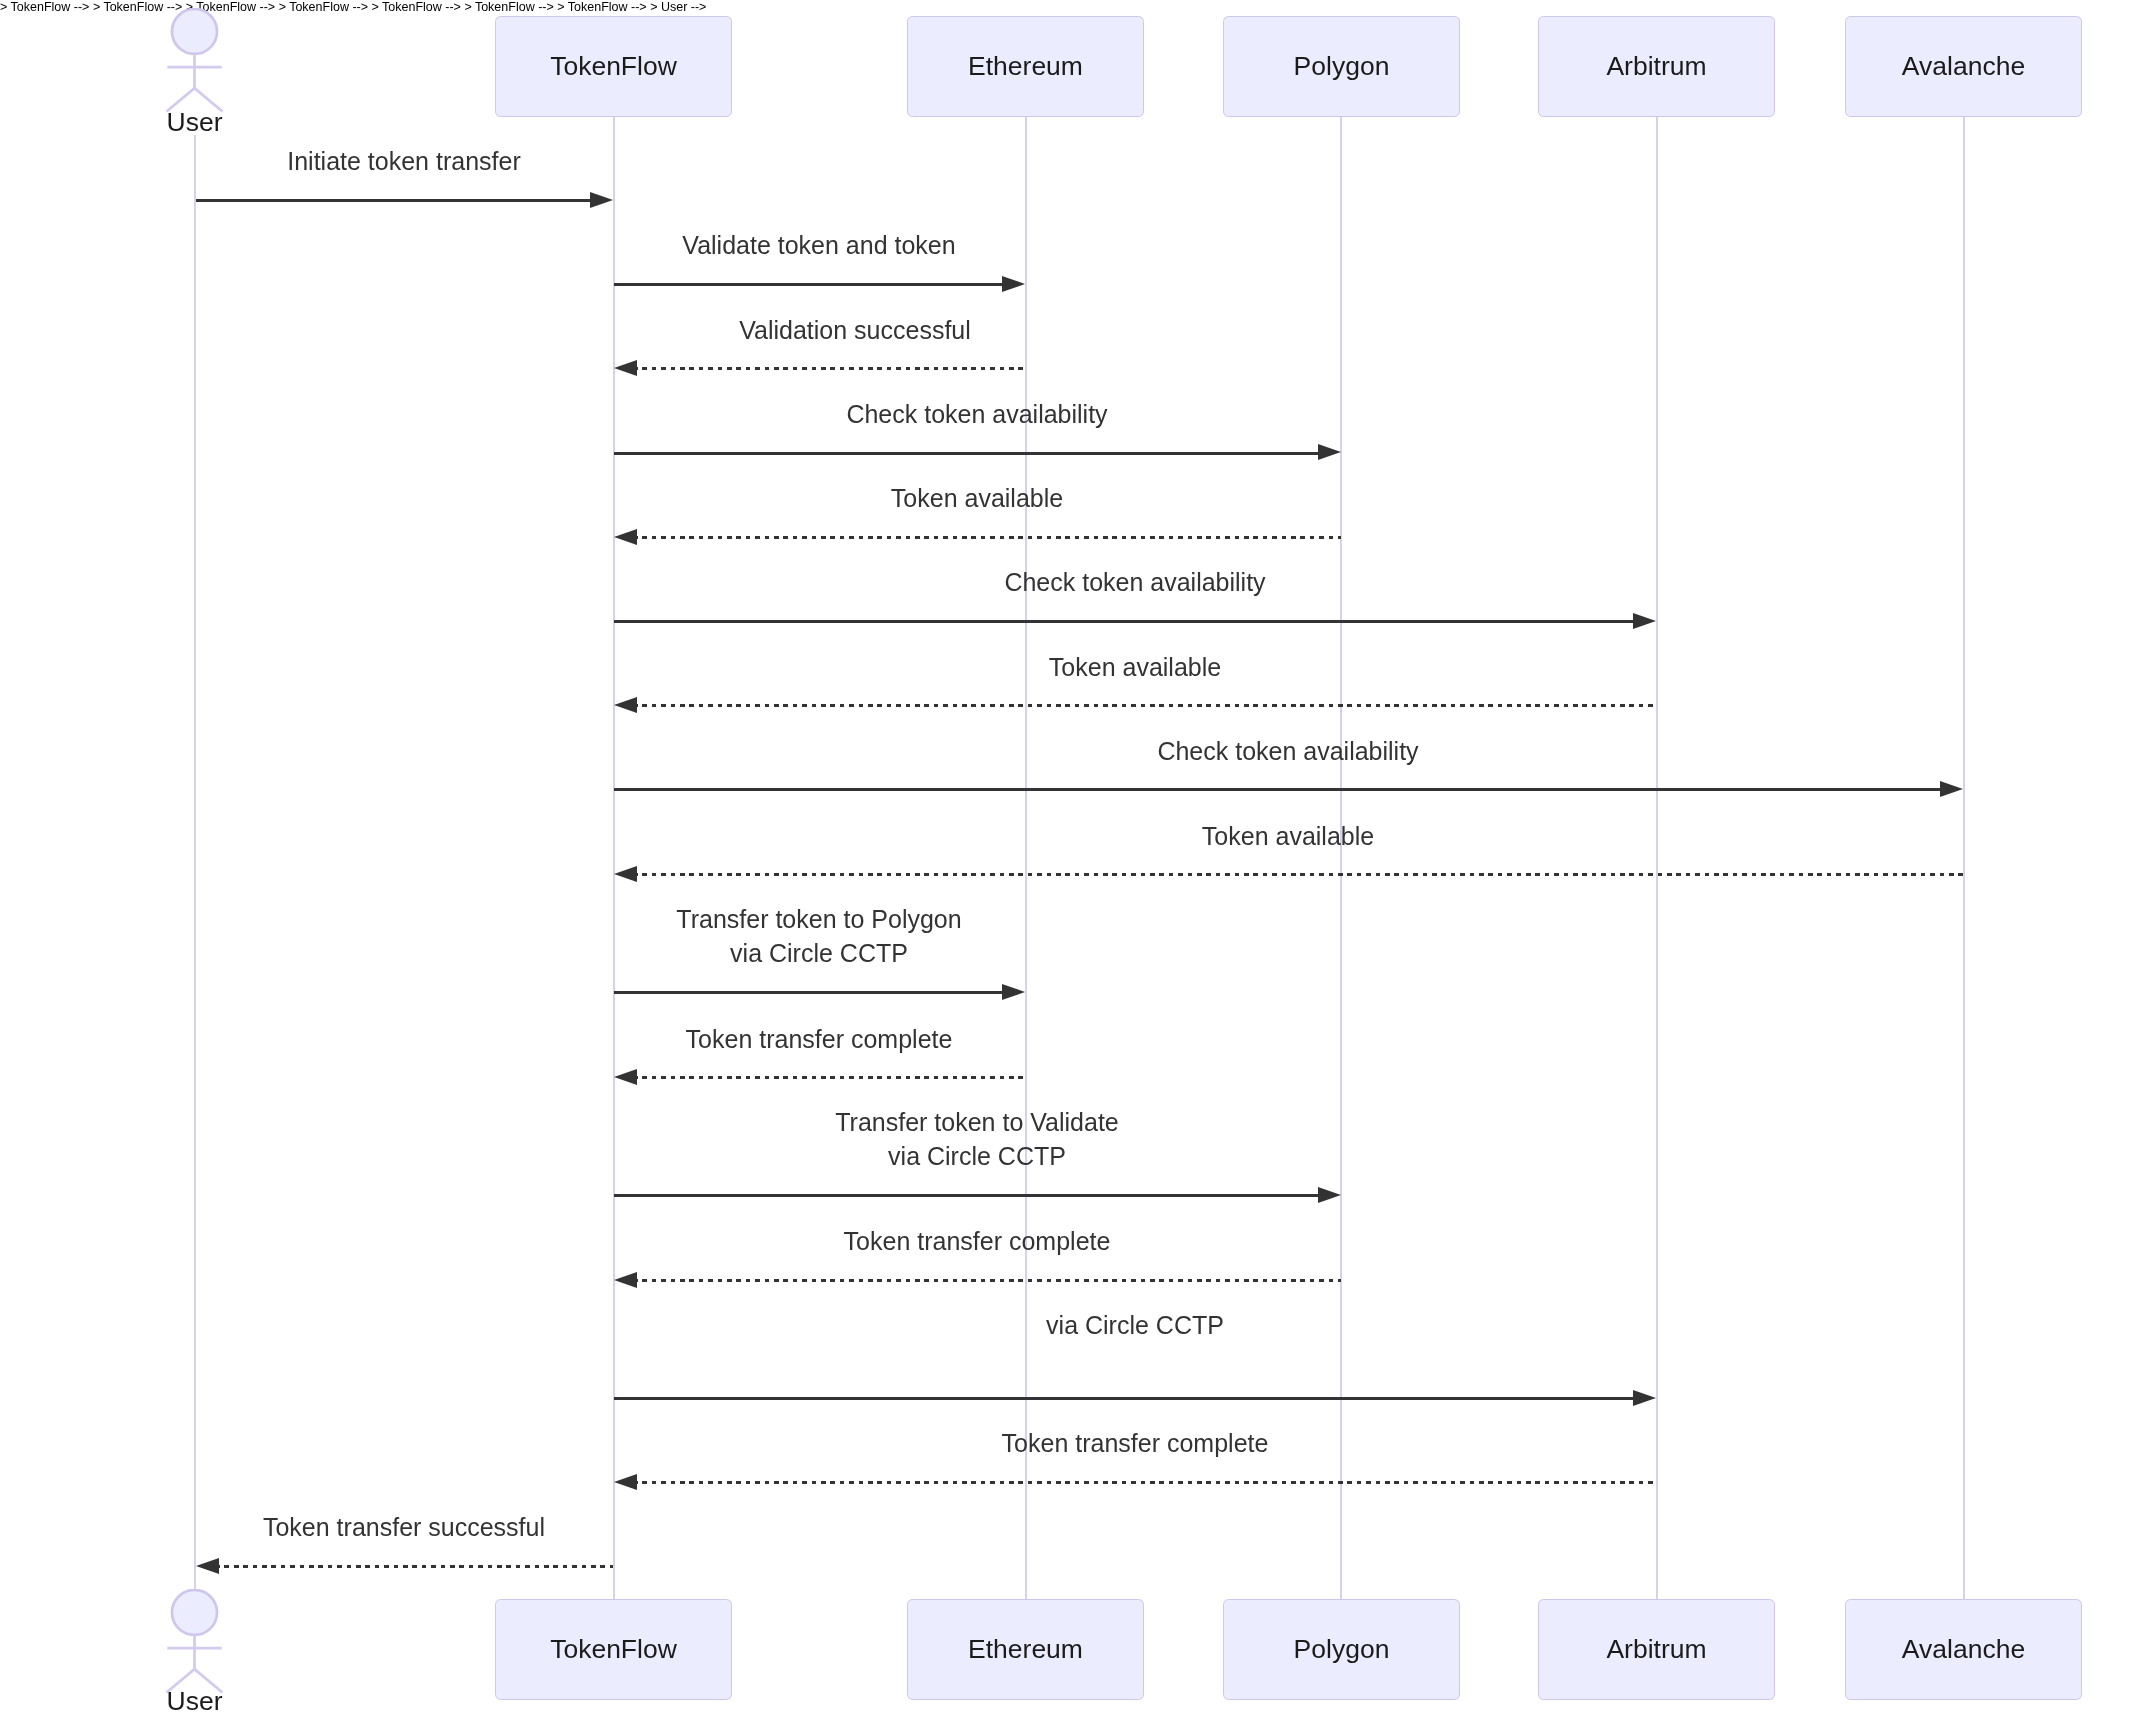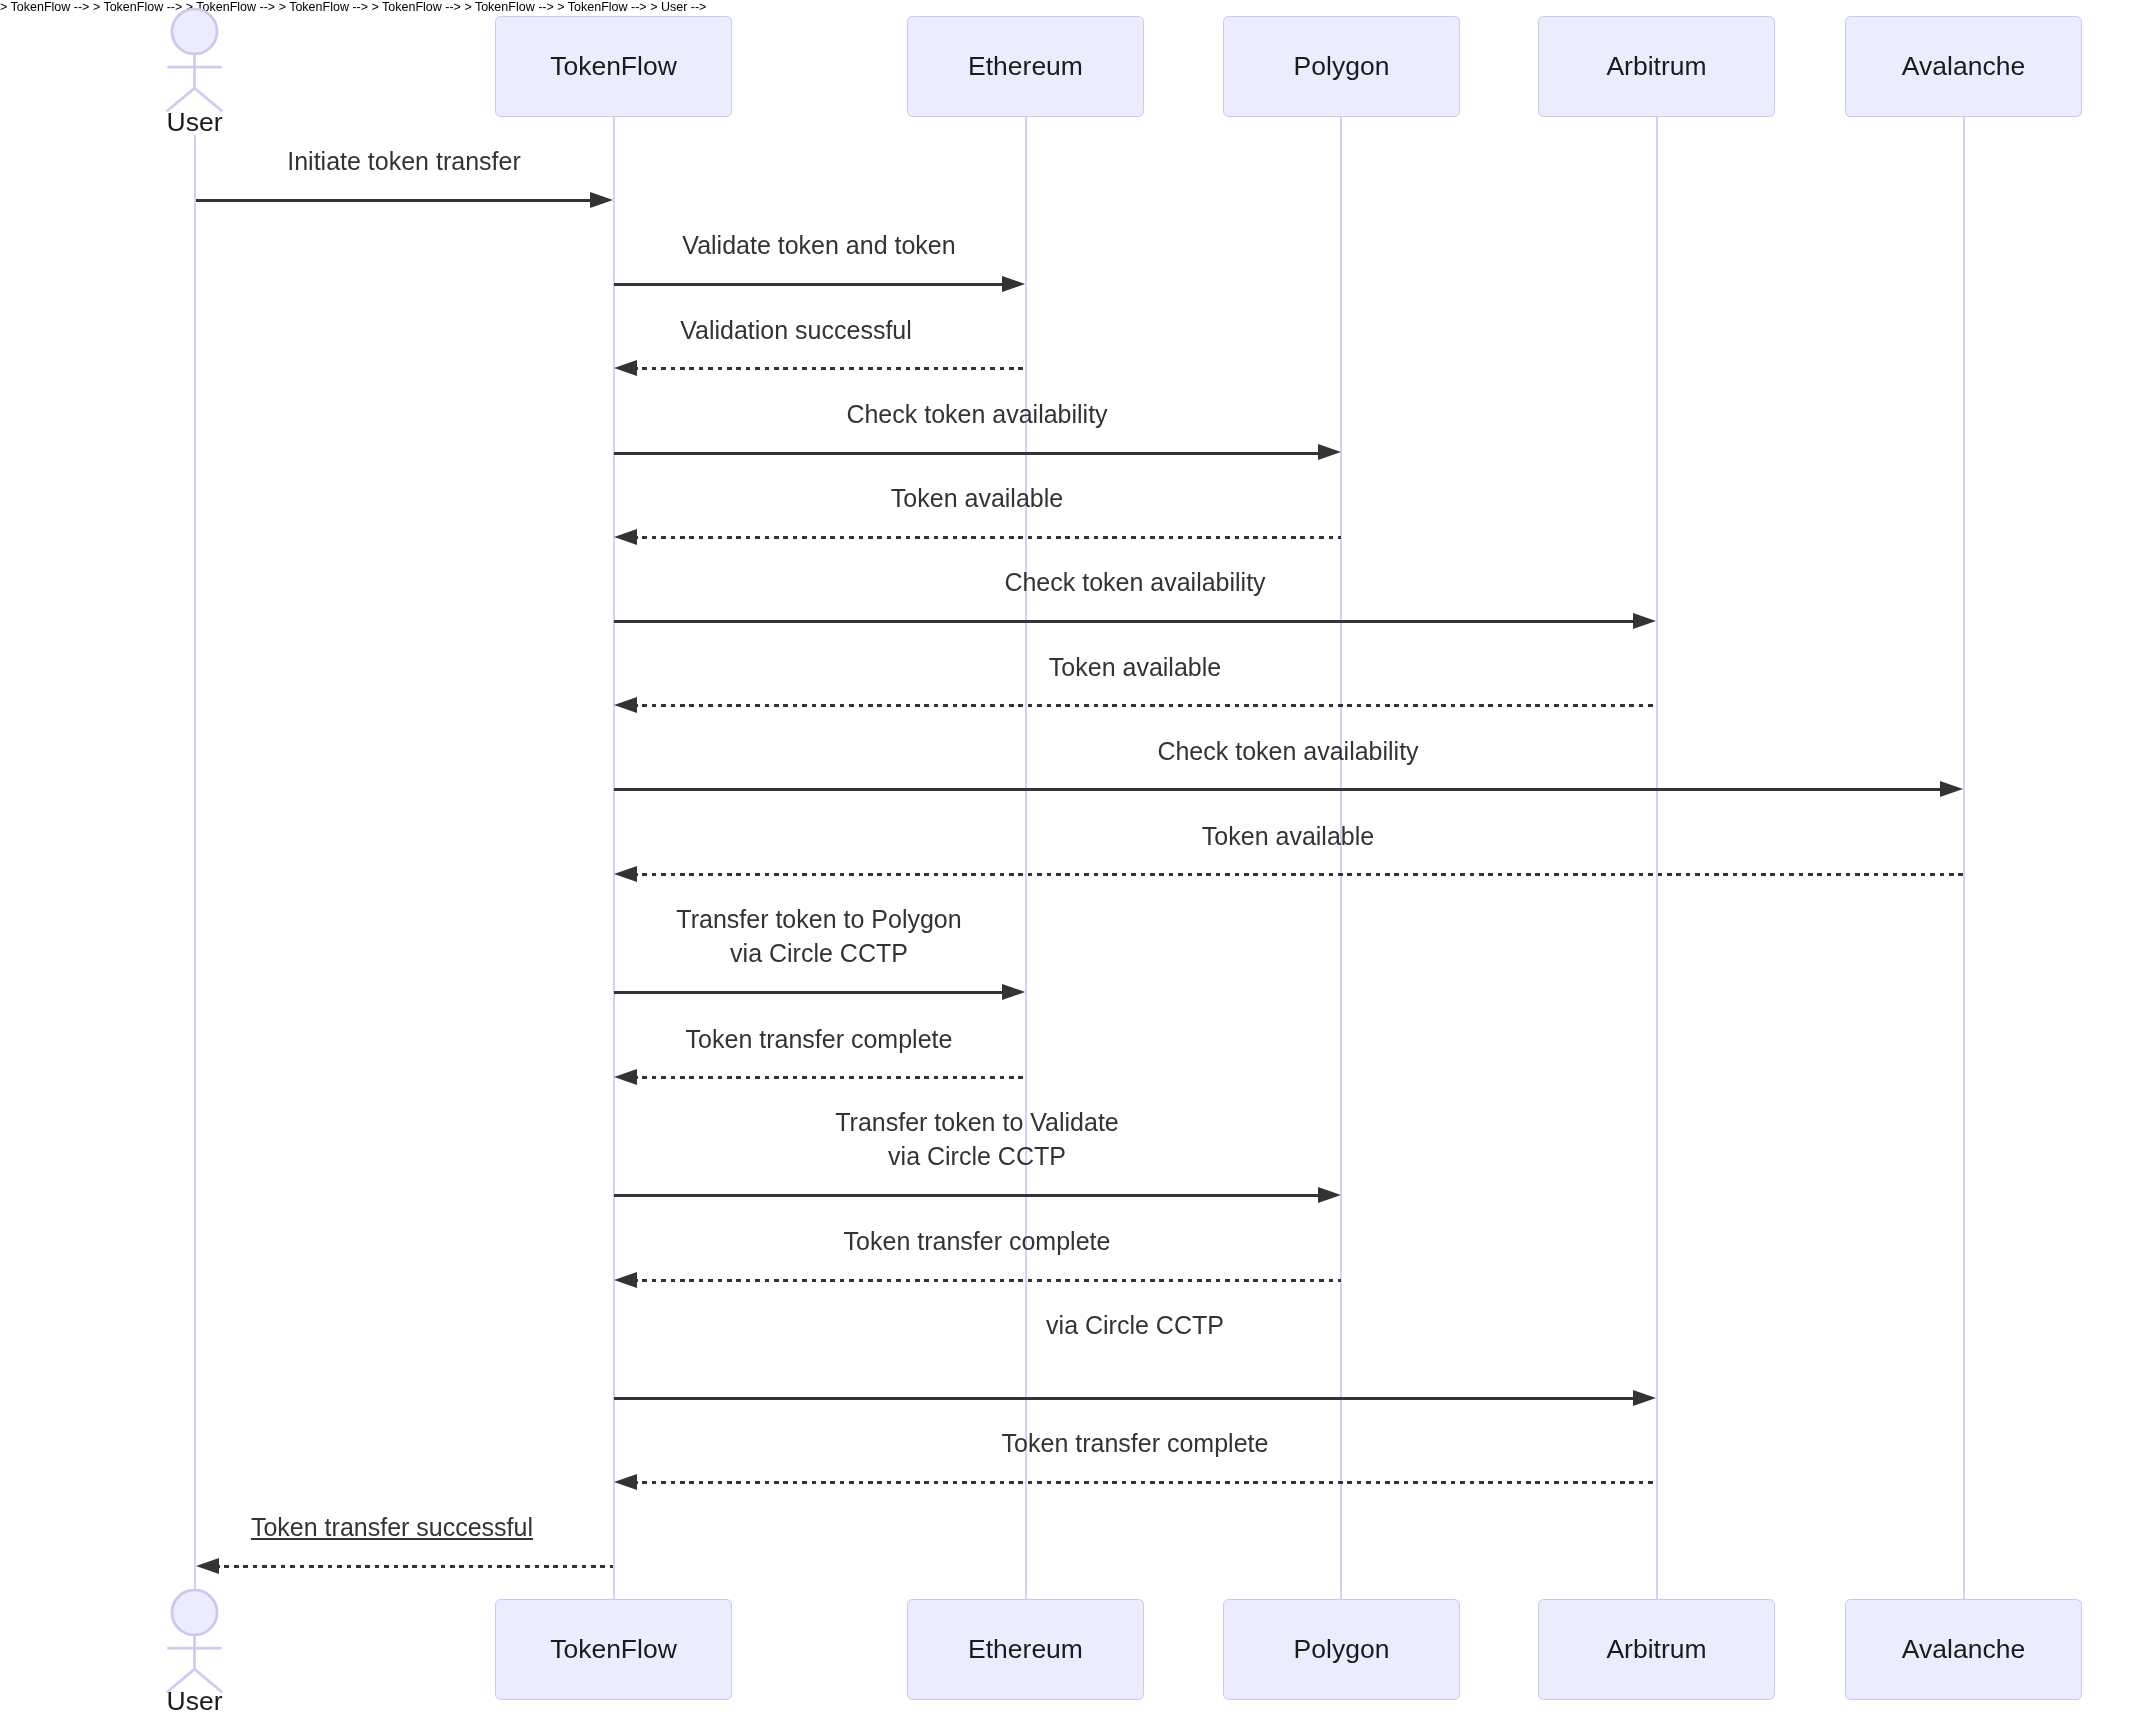--- a/index.html
+++ b/index.html
@@ -73,21 +73,21 @@
   <div class="msg-label" style="left:404px;top:144px;">Initiate token transfer</div>
   <div class="mline" style="left:196px;top:199px;width:397px;"></div>
   <div class="head-r" style="left:590px;top:192px;"></div>
 
   
   <div class="msg-label" style="left:819px;top:228px;">Validate token and token</div>
   <div class="mline" style="left:614px;top:283px;width:391px;"></div>
   <div class="head-r" style="left:1002px;top:276px;"></div>
 
   &gt; TokenFlow --&gt;
-  <div class="msg-label" style="left:796px;top:313px;">Validation successful</div>
+  <div class="msg-label" style="left:855px;top:313px;">Validation successful</div>
   <div class="head-l" style="left:614px;top:360px;"></div>
   <div class="mline dashed" style="left:633px;top:367px;width:392px;"></div>
 
   
   <div class="msg-label" style="left:977px;top:397px;">Check token availability</div>
   <div class="mline" style="left:614px;top:452px;width:707px;"></div>
   <div class="head-r" style="left:1318px;top:444px;"></div>
 
   &gt; TokenFlow --&gt;
   <div class="msg-label" style="left:977px;top:481px;">Token available</div>
@@ -146,21 +146,21 @@
   </div>
   <div class="mline" style="left:614px;top:1397px;width:1022px;"></div>
   <div class="head-r" style="left:1633px;top:1390px;"></div>
 
   &gt; TokenFlow --&gt;
   <div class="msg-label" style="left:1135px;top:1426px;">Token transfer complete</div>
   <div class="head-l" style="left:614px;top:1474px;"></div>
   <div class="mline dashed" style="left:633px;top:1481px;width:1023px;"></div>
 
   &gt; User --&gt;
-  <div class="msg-label" style="left:392px;top:1510px;text-decoration:underline;">Token transfer successful</div>
+  <div class="msg-label" style="left:404px;top:1510px;">Token transfer successful</div>
   <div class="head-l" style="left:196px;top:1558px;"></div>
   <div class="mline dashed" style="left:215px;top:1565px;width:398px;"></div>
 
   
   <div class="pbox" style="left:495px;top:1599px;">
     <span>TokenFlow</span>
   </div>
   <div class="pbox" style="left:907px;top:1599px;">
     <span>Ethereum</span>
   </div>

